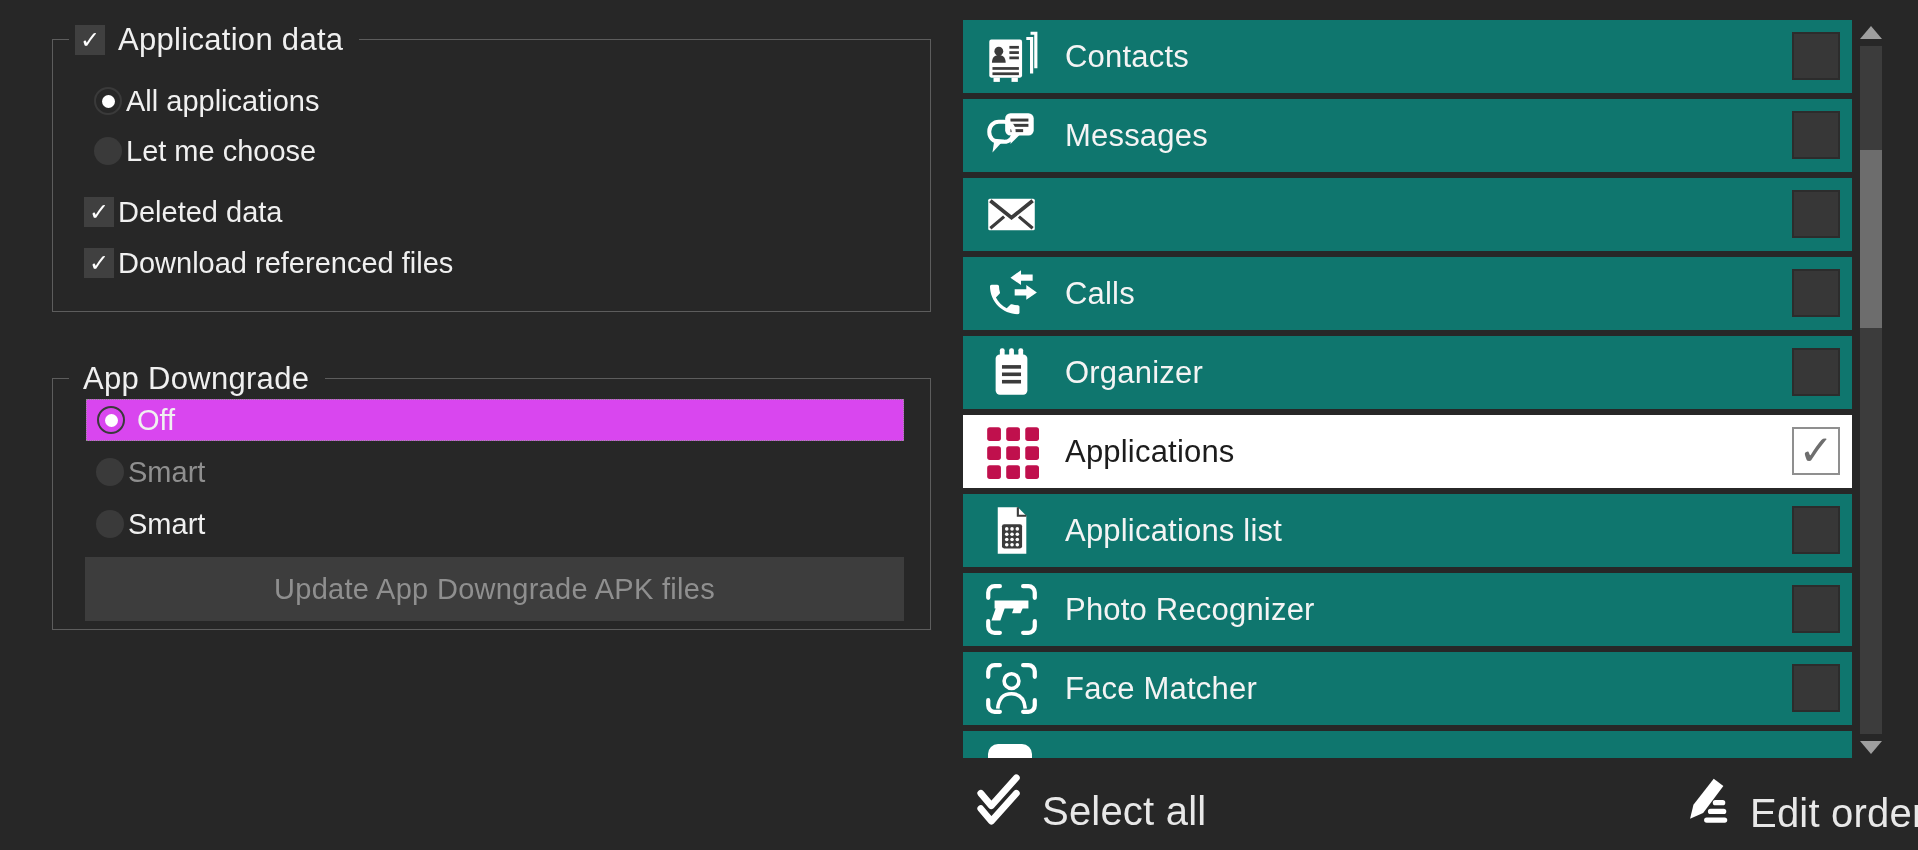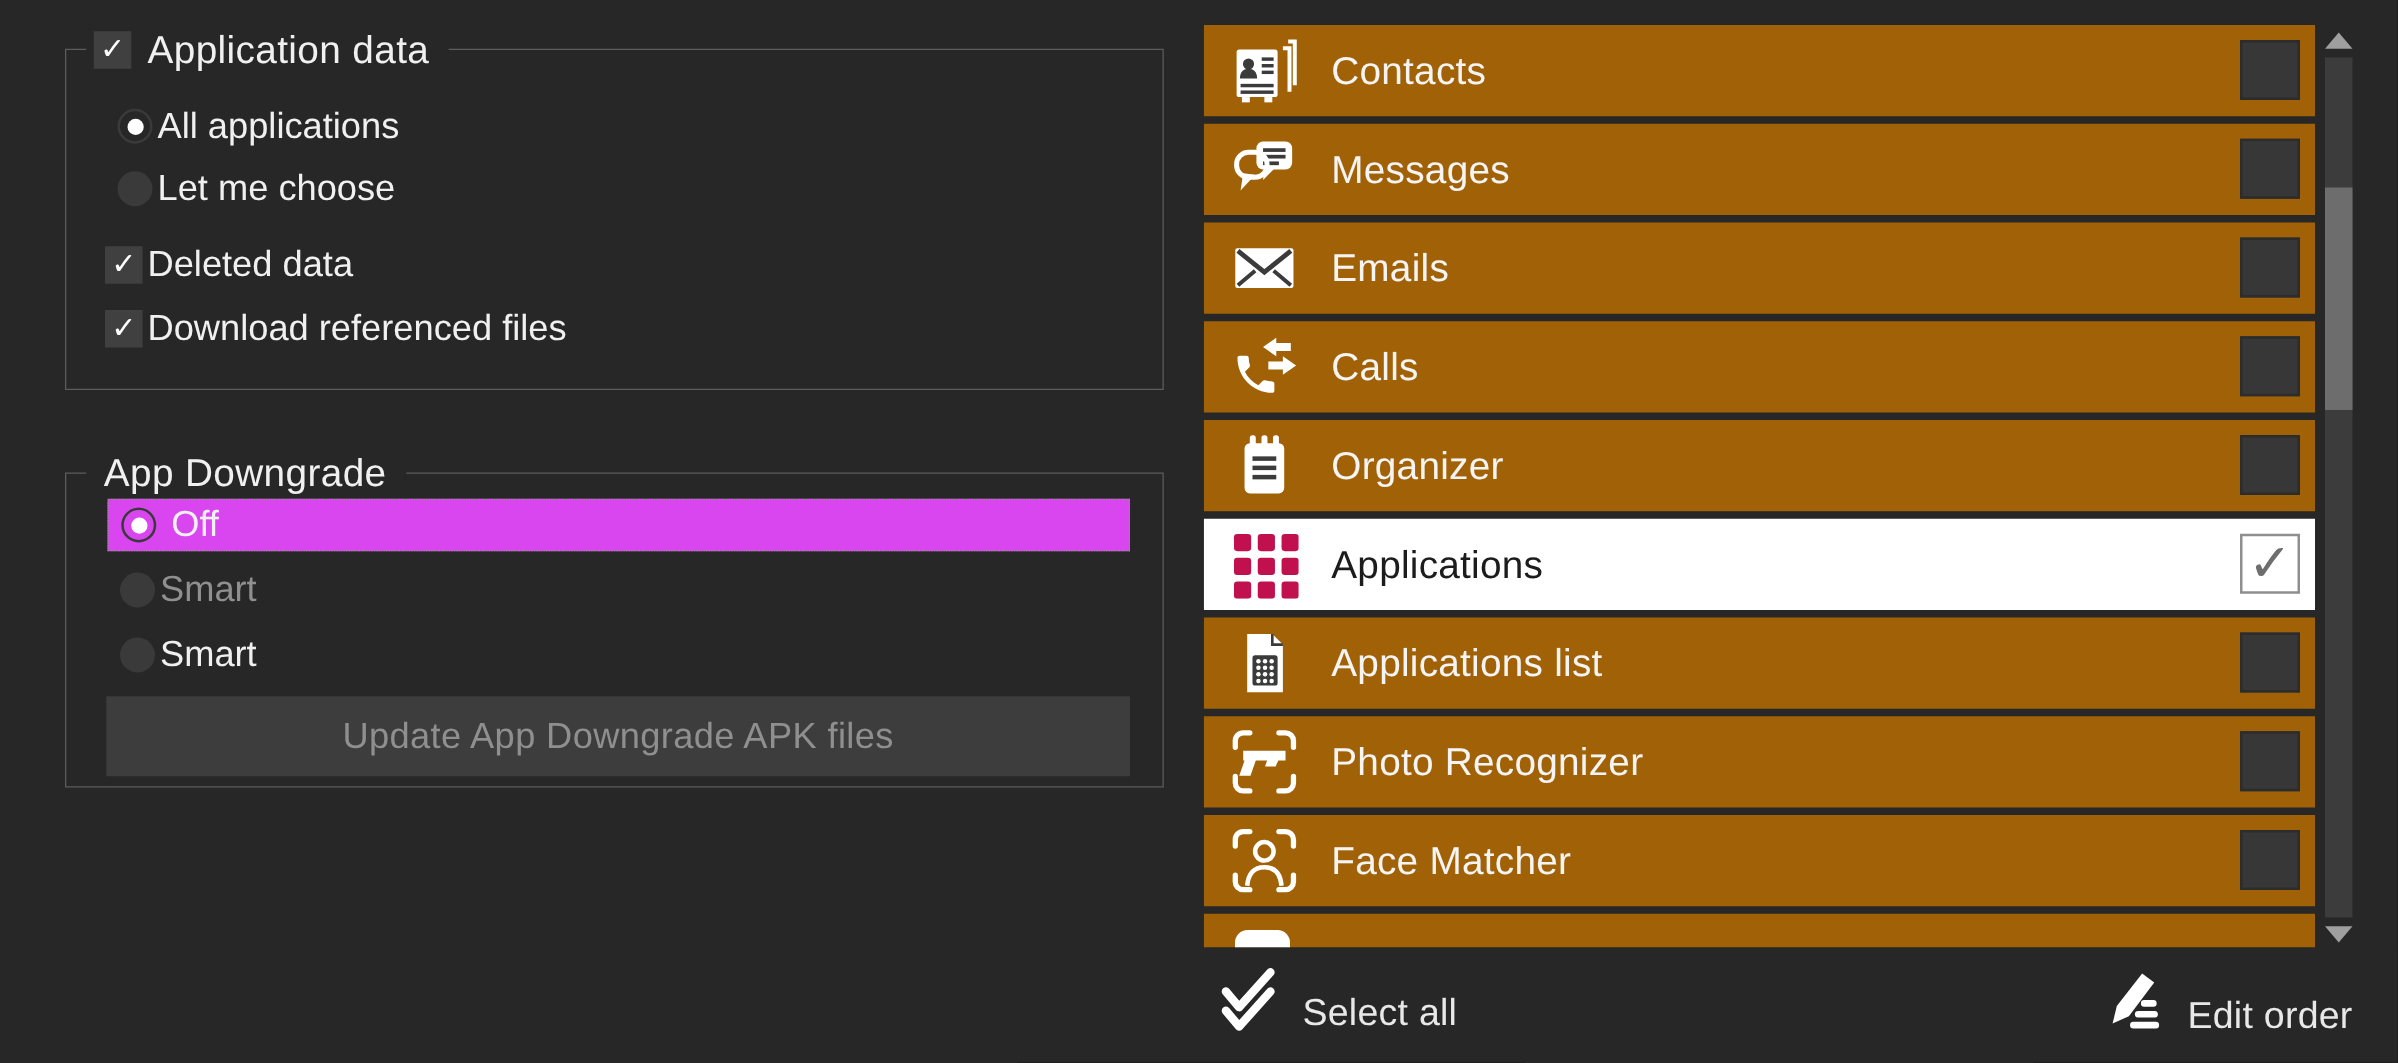--- a/index.html
+++ b/index.html
@@ -41,21 +41,21 @@
     background:#d946ef; border:1px dotted #8f8f8f;
     display:flex; align-items:center; gap:12px; padding-left:10px;
   }
   .btn-disabled {
     position:absolute; left:32px; top:178px; width:819px; height:64px;
     background:#3d3d3d; color:#8f8f8f; font-size:29px; font-weight:300;
     display:flex; align-items:center; justify-content:center; letter-spacing:.3px;
   }
   
   .list { position:absolute; left:963px; top:0; width:889px; height:758px; overflow:hidden; }
-  .lrow { position:absolute; left:0; width:889px; height:73px; background:#a16207; }
+  .lrow { position:absolute; left:0; width:889px; height:73px; background:#0f766e; }
   .lrow.selected { background:#ffffff; }
   .lrow .ric { position:absolute; left:21px; top:9px; width:55px; height:55px; }
   .lrow .rlabel {
     position:absolute; left:102px; top:0; height:73px; line-height:73px;
     font-size:31px; font-weight:300; color:#f4f4f4; letter-spacing:.2px; white-space:nowrap;
   }
   .lrow.selected .rlabel { color:#1c1c1c; }
   .rcb {
     position:absolute; right:12px; top:12px; width:48px; height:48px;
     background:#373737; border:2px solid #2c2c2c;
@@ -72,21 +72,21 @@
   .sb-thumb { position:absolute; left:2px; top:130px; width:22px; height:178px; background:#6d6d6d; }
   .sb-up, .sb-down { position:absolute; left:2px; width:0; height:0;
     border-left:11px solid transparent; border-right:11px solid transparent; }
   .sb-up   { top:6px;    border-bottom:13px solid #9f9f9f; }
   .sb-down { bottom:6px; border-top:13px solid #9f9f9f; }
   
   .footer { position:absolute; left:0; top:758px; width:1918px; height:92px; background:#272727; }
   .fbtn { position:absolute; display:flex; align-items:center; gap:16px; height:64px; cursor:default; }
   #select-all { left:974px; top:9px; }
   #edit-order { left:1678px; top:11px; }
-  .fbtn .flabel { font-size:30px; font-weight:300; color:#e8e8e8; letter-spacing:.2px; white-space:nowrap;margin-top:24px; }
+  .fbtn .flabel { font-size:40px; font-weight:300; color:#e8e8e8; letter-spacing:.2px; white-space:nowrap;margin-top:24px; }
 </style>
 </head>
 <body>
 
 <div class="stage">
 
   <div class="groupbox" id="box-appdata">
     <div class="gb-head">
       <div class="cbx">
         <span>✓</span>
@@ -176,21 +176,20 @@
       <span class="rlabel">Messages</span>
       <div class="rcb"></div>
     </div>
 
     <div class="lrow" style="top:178px;">
       <svg class="ric" viewBox="0 0 52 52">
         <rect x="4" y="11" width="44" height="30" rx="1.5" fill="#fff"></rect>
         <path d="M6 13 L26 29 L46 13" fill="none" stroke="#3b3b3b" stroke-width="3.6"></path>
         <path d="M6 39 L19 28 M46 39 L33 28" stroke="#3b3b3b" stroke-width="3"></path>
       </svg>
-      <span class="rlabel">Emails</span>
       <div class="rcb"></div>
     </div>
 
     <div class="lrow" style="top:257px;">
       <svg class="ric" viewBox="0 0 52 52">
         <g transform="translate(1,13) scale(1.55)">
           <path fill="#fff" d="M6.62 10.79c1.44 2.83 3.76 5.14 6.59 6.59l2.2-2.2c.27-.27.67-.36 1.02-.24 1.12.37 2.33.57 3.57.57.55 0 1 .45 1 1V20c0 .55-.45 1-1 1-9.39 0-17-7.61-17-17 0-.55.45-1 1-1h3.5c.55 0 1 .45 1 1 0 1.25.2 2.45.57 3.57.11.35.03.74-.25 1.02l-2.2 2.2z"></path>
         </g>
         <path d="M25 11 l10 -7 v4 h11 v6 h-11 v4 z" fill="#fff"></path>
         <path d="M50 25 l-10 -7 v4 h-11 v6 h11 v4 z" fill="#fff"></path>

